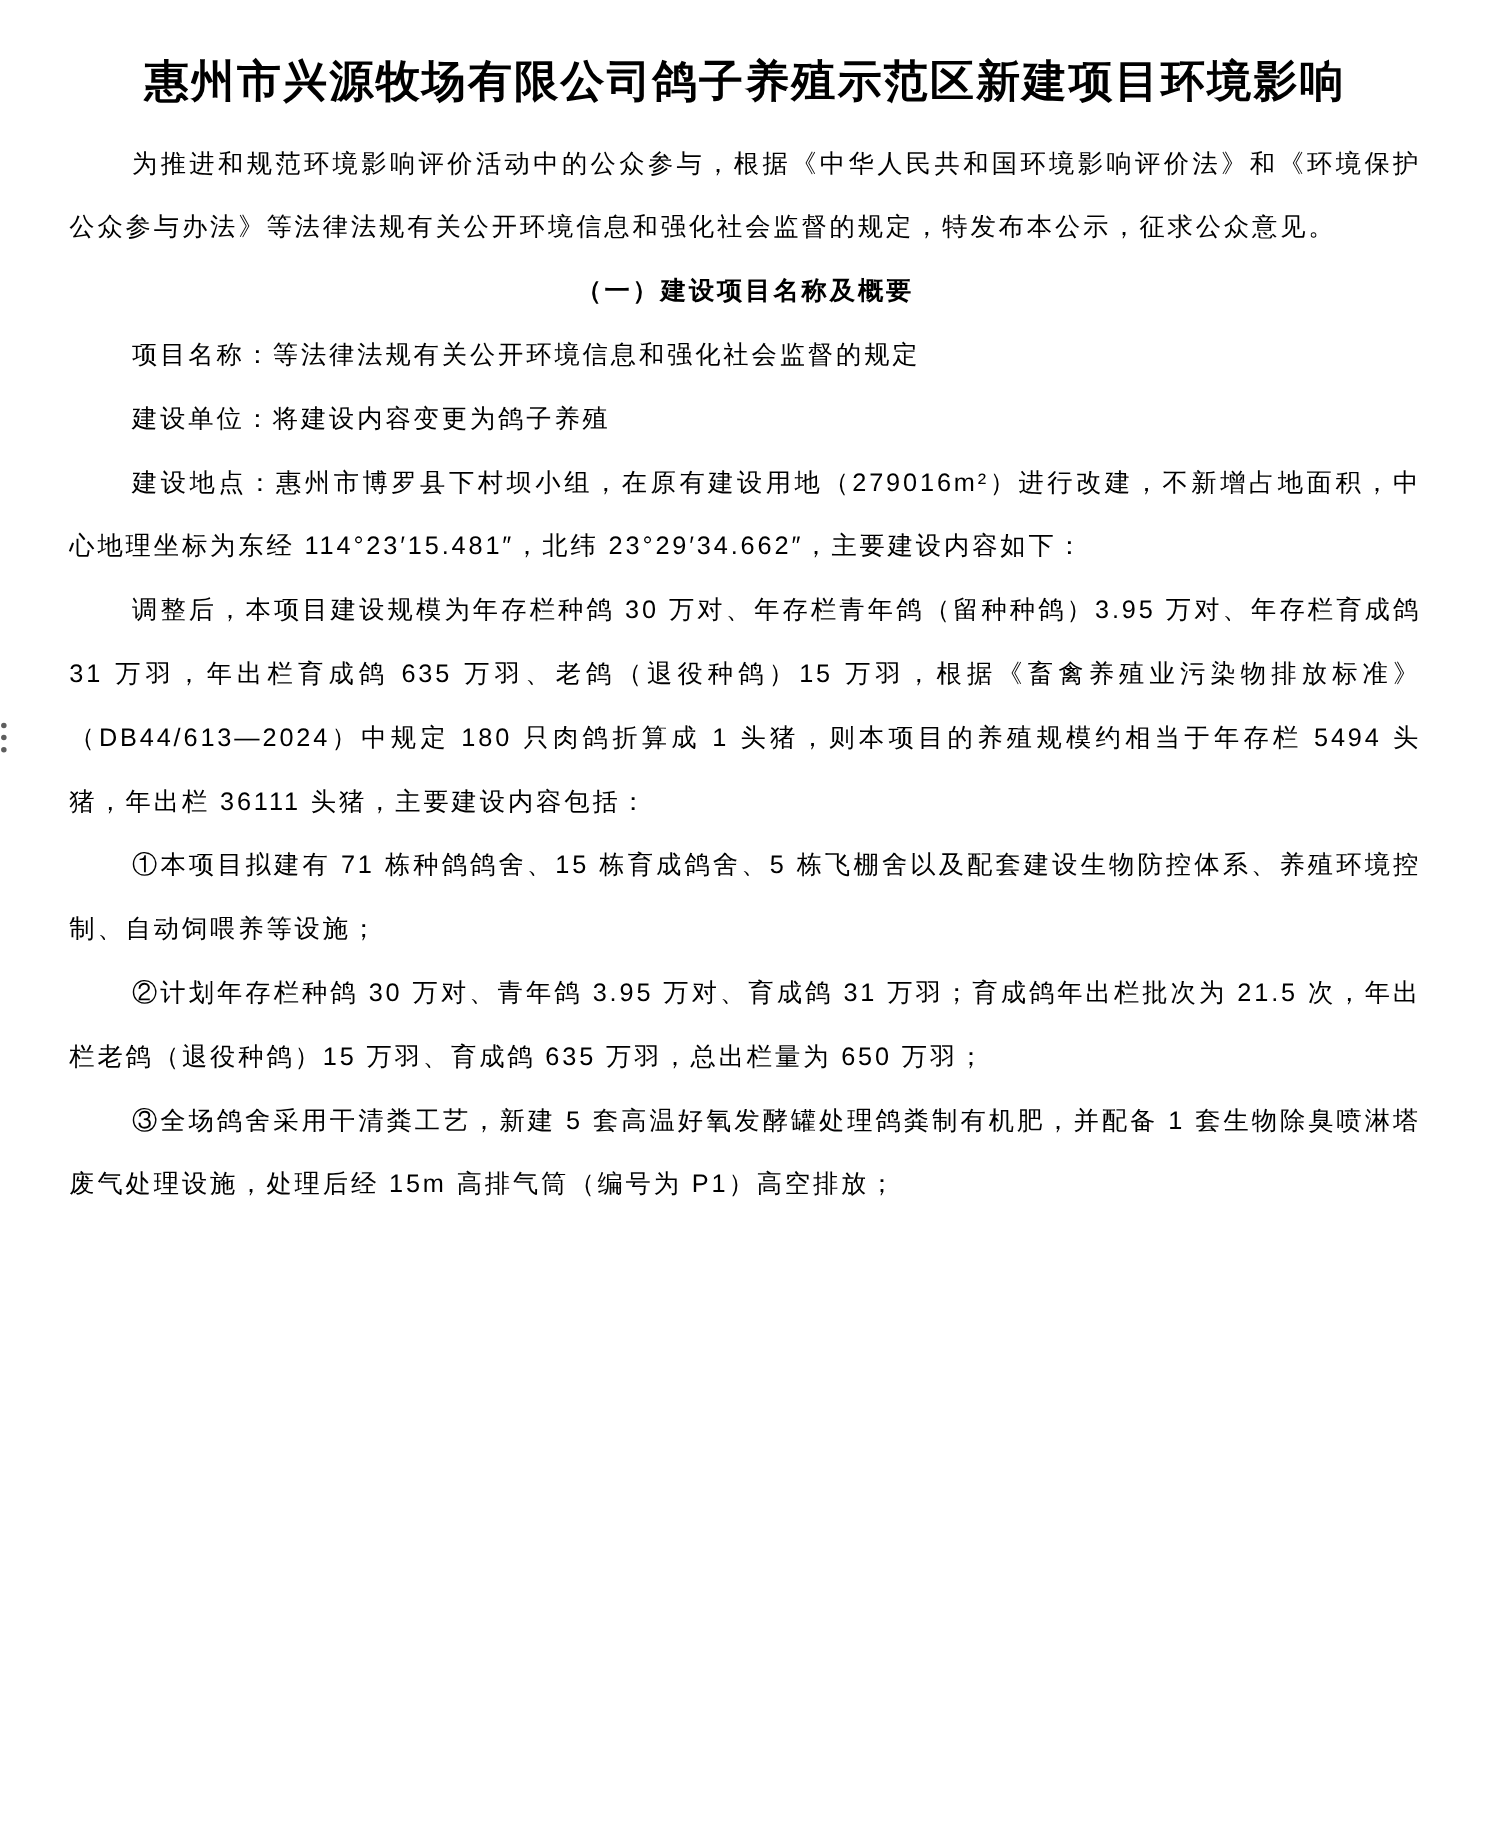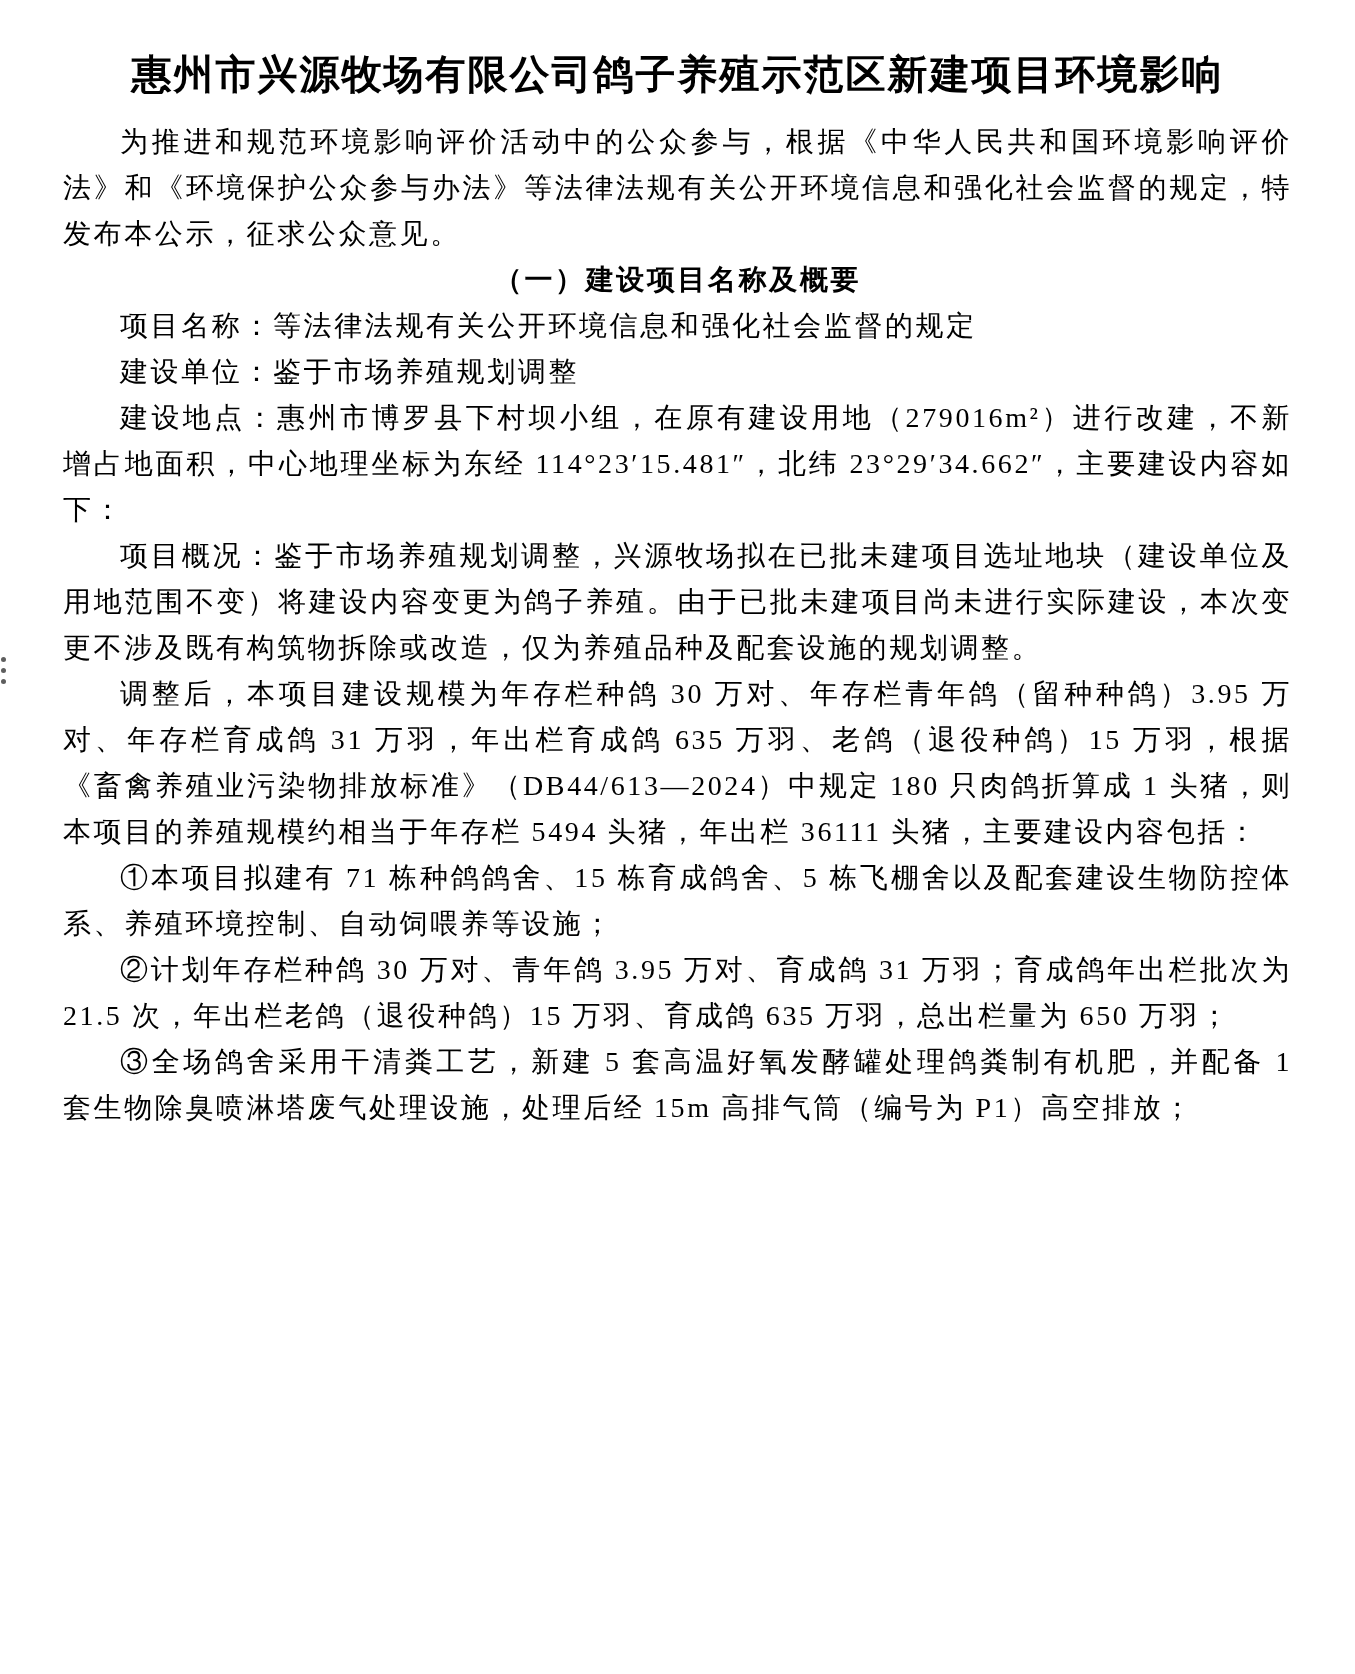--- a/index.html
+++ b/index.html
@@ -26,23 +26,23 @@
     text-align: center;
     color: #000000;
   }
   .title .tline {
     display: block;
     line-height: 89px;
     white-space: nowrap;
   }
   p.body {
     margin: 0;
-    font-family: Liberation Serif, serif;
-    font-size: 28px;
-    line-height: 46px;
+    font-family: Liberation Sans, sans-serif;
+    font-size: 23px;
+    line-height: 58px;
     letter-spacing: 2.6px;
     text-align: justify;
     text-justify: inter-ideograph;
     color: #000000;
   }
   p.indent { text-indent: 57px; }
   p.heading {
     font-weight: 700;
     text-align: center;
     text-indent: 0;
@@ -77,26 +77,25 @@
   <h1 class="title">
     <span class="tline">惠州市兴源牧场有限公司鸽子养殖示范区新建项目环境影响</span>
   </h1>
 
   <p class="body indent mt63">为推进和规范环境影响评价活动中的公众参与，根据《中华人民共和国环境影响评价法》和《环境保护公众参与办法》等法律法规有关公开环境信息和强化社会监督的规定，特发布本公示，征求公众意见。</p>
 
   <p class="body heading mt9">（一）建设项目名称及概要</p>
 
   <p class="body indent">项目名称：等法律法规有关公开环境信息和强化社会监督的规定</p>
 
-  <p class="body indent">建设单位：鉴于市场养殖规划调整</p>
+  <p class="body indent">建设单位：将建设内容变更为鸽子养殖</p>
 
   <p class="body indent mt19">建设地点：惠州市博罗县下村坝小组，在原有建设用地（279016m²）进行改建，不新增占地面积，中心地理坐标为东经 114°23′15.481″，北纬 23°29′34.662″，主要建设内容如下：</p>
 
 
-  <p class="body indent mt14">项目概况：鉴于市场养殖规划调整，兴源牧场拟在已批未建项目选址地块（建设单位及用地范围不变）将建设内容变更为鸽子养殖。由于已批未建项目尚未进行实际建设，本次变更不涉及既有构筑物拆除或改造，仅为养殖品种及配套设施的规划调整。</p>
 
   <p class="body indent mt10">调整后，本项目建设规模为年存栏种鸽 30 万对、年存栏青年鸽（留种种鸽）3.95 万对、年存栏育成鸽 31 万羽，年出栏育成鸽 635 万羽、老鸽（退役种鸽）15 万羽，根据《畜禽养殖业污染物排放标准》（DB44/613—2024）中规定 180 只肉鸽折算成 1 头猪，则本项目的养殖规模约相当于年存栏 5494 头猪，年出栏 36111 头猪，主要建设内容包括：</p>
 
   <p class="body indent mt13">①本项目拟建有 71 栋种鸽鸽舍、15 栋育成鸽舍、5 栋飞棚舍以及配套建设生物防控体系、养殖环境控制、自动饲喂养等设施；</p>
 
   <p class="body indent mt5">②计划年存栏种鸽 30 万对、青年鸽 3.95 万对、育成鸽 31 万羽；育成鸽年出栏批次为 21.5 次，年出栏老鸽（退役种鸽）15 万羽、育成鸽 635 万羽，总出栏量为 650 万羽；</p>
 
   <p class="body indent mt9">③全场鸽舍采用干清粪工艺，新建 5 套高温好氧发酵罐处理鸽粪制有机肥，并配备 1 套生物除臭喷淋塔废气处理设施，处理后经 15m 高排气筒（编号为 P1）高空排放；</p>
 
 </div>

